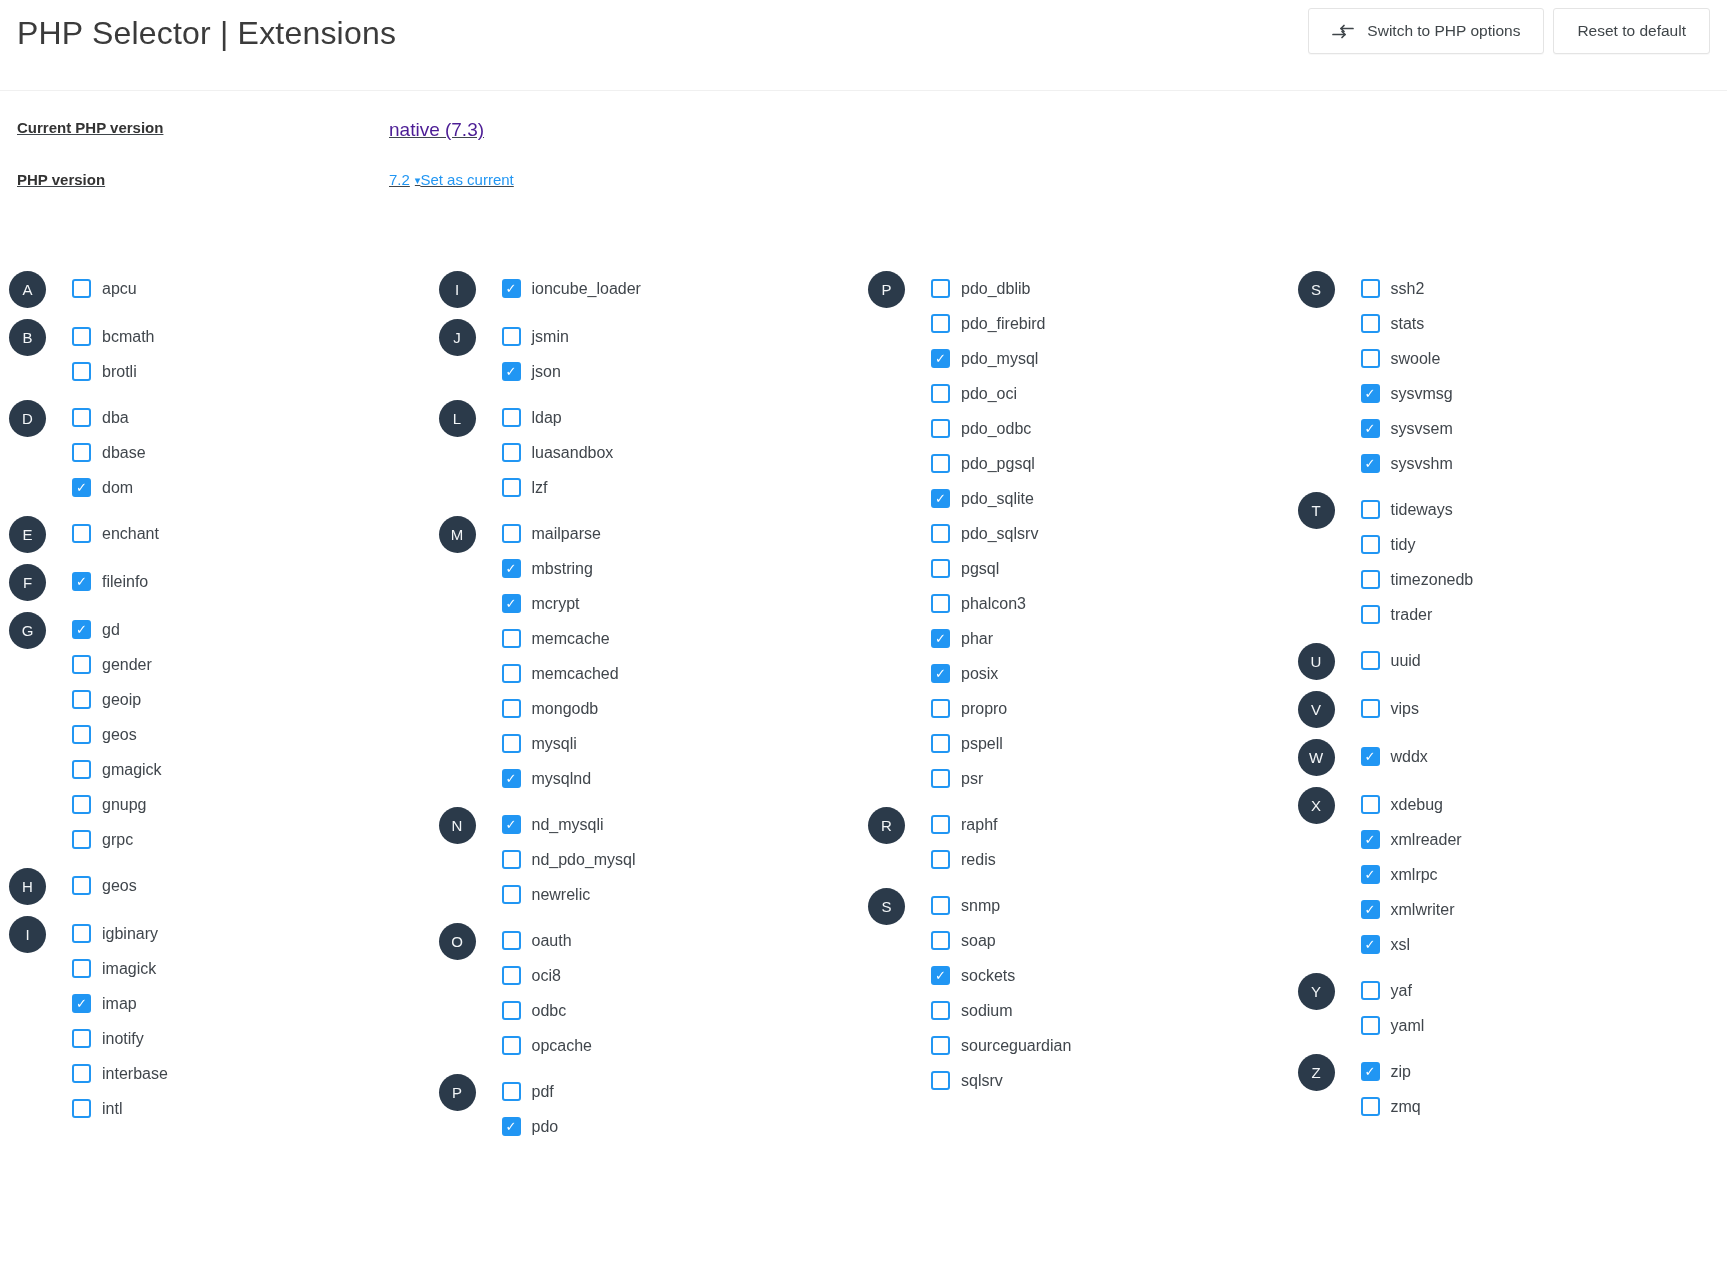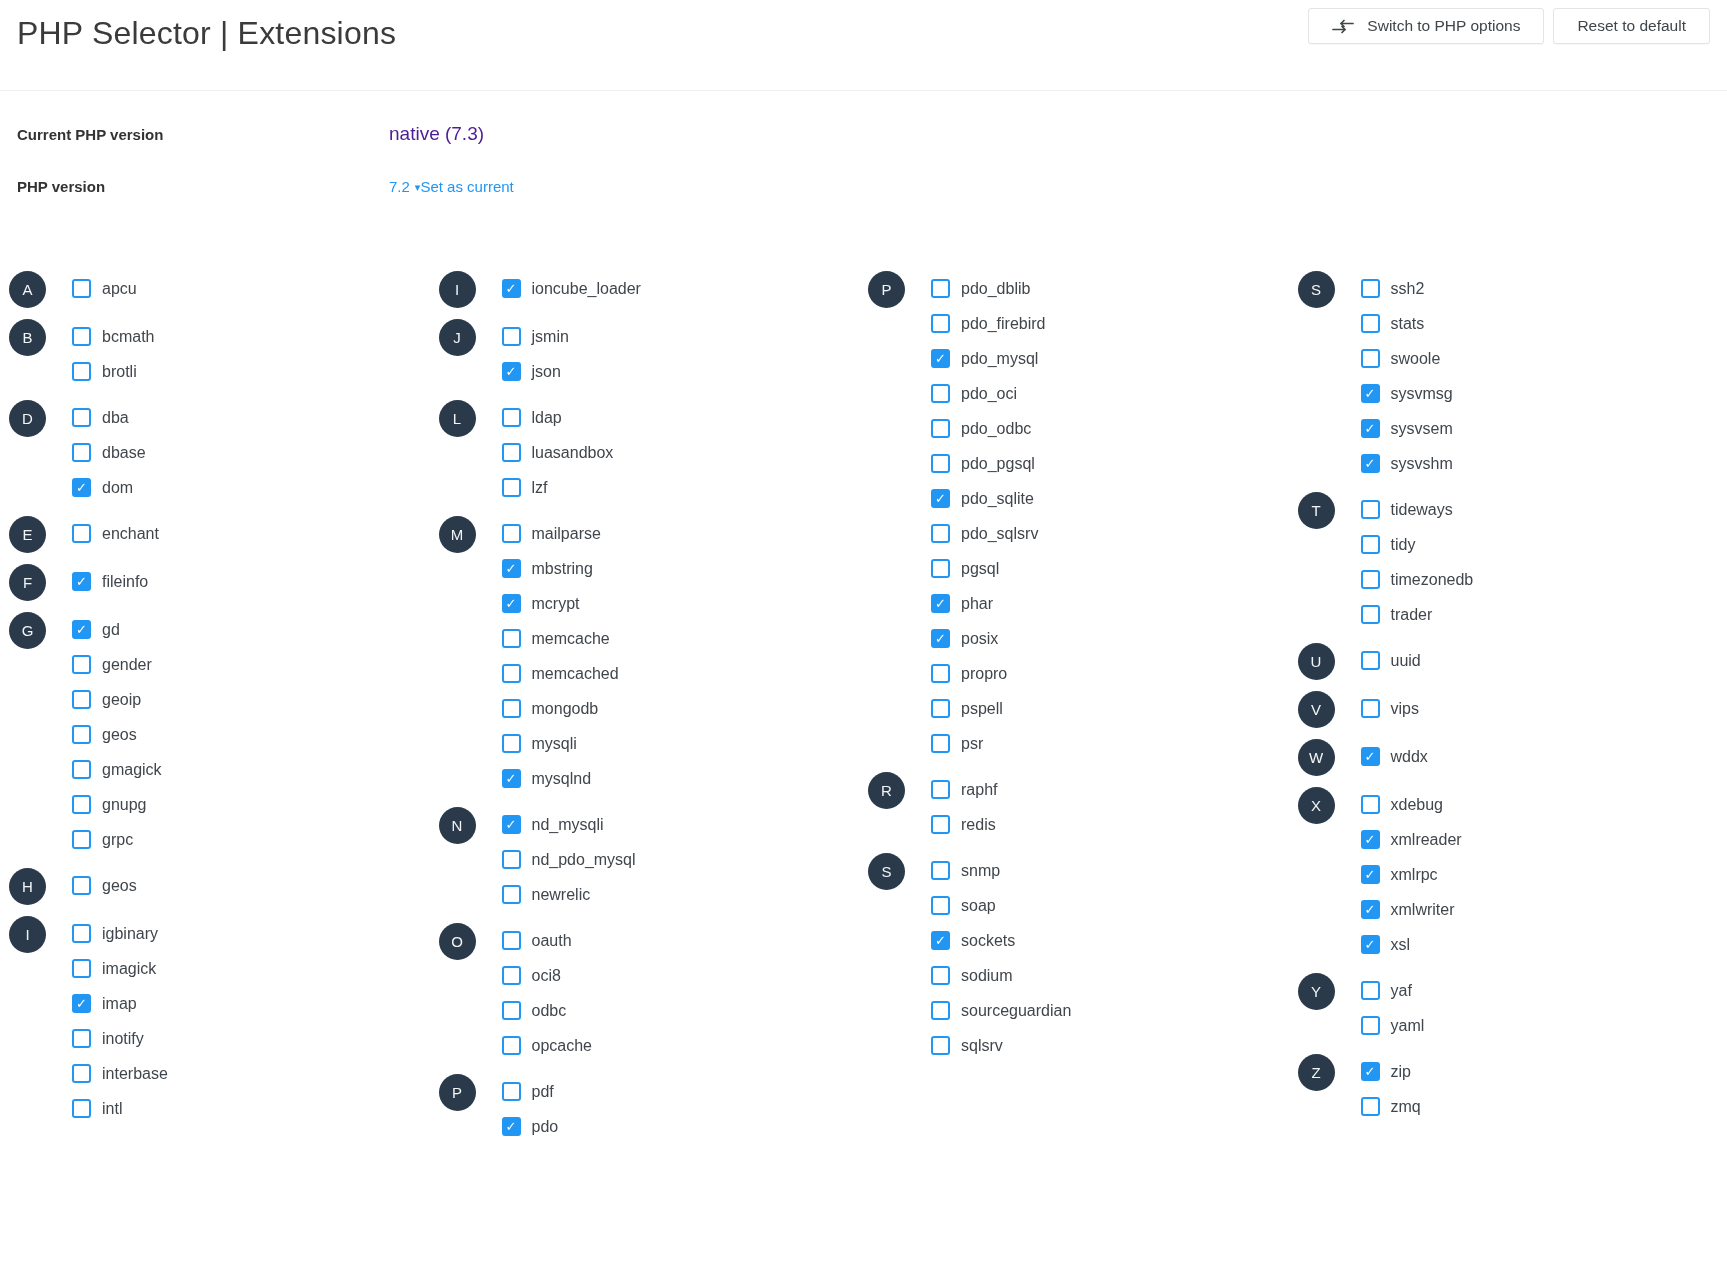--- a/index.html
+++ b/index.html
@@ -15,30 +15,30 @@
     color:var(--text);
   }
   
   .header{position:relative;height:91px;border-bottom:1px solid #f0f0f0;}
   .page-title{
     position:absolute;left:17px;top:15px;
     font-size:32px;font-weight:400;color:#3b3b3b;letter-spacing:.2px;
   }
   .header-actions{position:absolute;right:17px;top:8px;display:flex;gap:9px;}
   .btn{
-    display:inline-flex;align-items:center;gap:13px;height:36px;padding:12px 23px;
+    display:inline-flex;align-items:center;gap:13px;height:46px;padding:12px 23px;
     background:#fff;border:1px solid #e4e4e4;border-radius:3px;
     font-size:15.5px;color:#3f4549;cursor:pointer;
     box-shadow:0 1px 1px rgba(0,0,0,.03);
     font-family:inherit;
   }
   .btn svg{display:block;}
   
   .version-section{padding:28px 0 0 17px;}
-  .vrow{display:flex;align-items:center;height:30px;margin-bottom:22px;}
+  .vrow{display:flex;align-items:flex-start;height:30px;margin-bottom:22px;text-decoration:underline;}
   .vrow-label{width:372px;flex:none;font-weight:700;font-size:15px;color:#333;}
   .vrow-value{font-size:19px;color:#4c1d95;}
   .vrow-links{display:flex;align-items:center;}
   .blue-link{
     color:var(--accent);font-size:15px;cursor:pointer;text-decoration:none;
     display:inline-flex;align-items:center;gap:5px;
   }
   .caret{font-size:11px;line-height:1;padding-top:2px;}
   
   .grid{
@@ -432,20 +432,24 @@
           </div>
           <div class="item">
             <span class="cb" role="checkbox" aria-checked="false"></span>
             <span class="lbl">pdo_sqlsrv</span>
           </div>
           <div class="item">
             <span class="cb" role="checkbox" aria-checked="false"></span>
             <span class="lbl">pgsql</span>
           </div>
           <div class="item">
+            <span class="cb" role="checkbox" aria-checked="false"></span>
+            <span class="lbl">phalcon3</span>
+          </div>
+          <div class="item">
             <span class="cb checked" role="checkbox" aria-checked="true"></span>
             <span class="lbl">phar</span>
           </div>
           <div class="item">
             <span class="cb checked" role="checkbox" aria-checked="true"></span>
             <span class="lbl">posix</span>
           </div>
           <div class="item">
             <span class="cb" role="checkbox" aria-checked="false"></span>
             <span class="lbl">propro</span>

